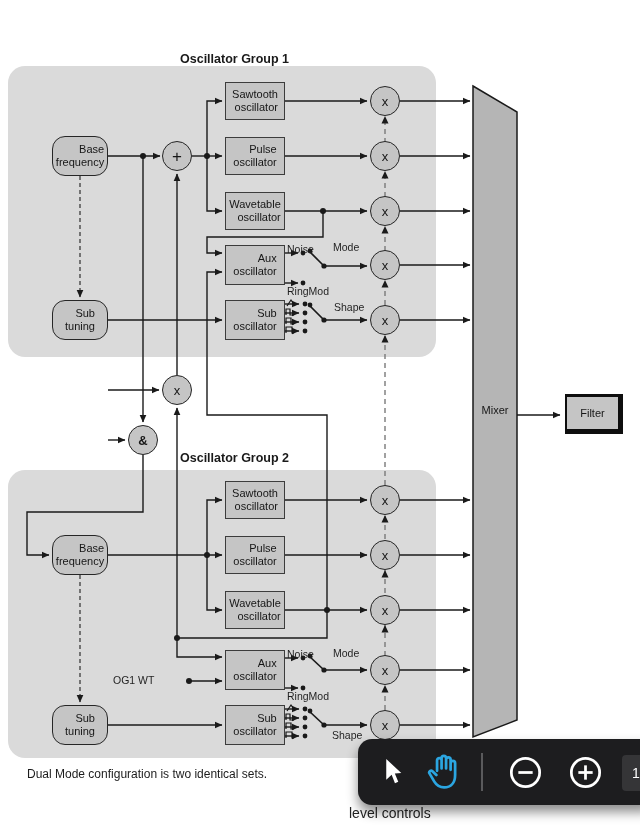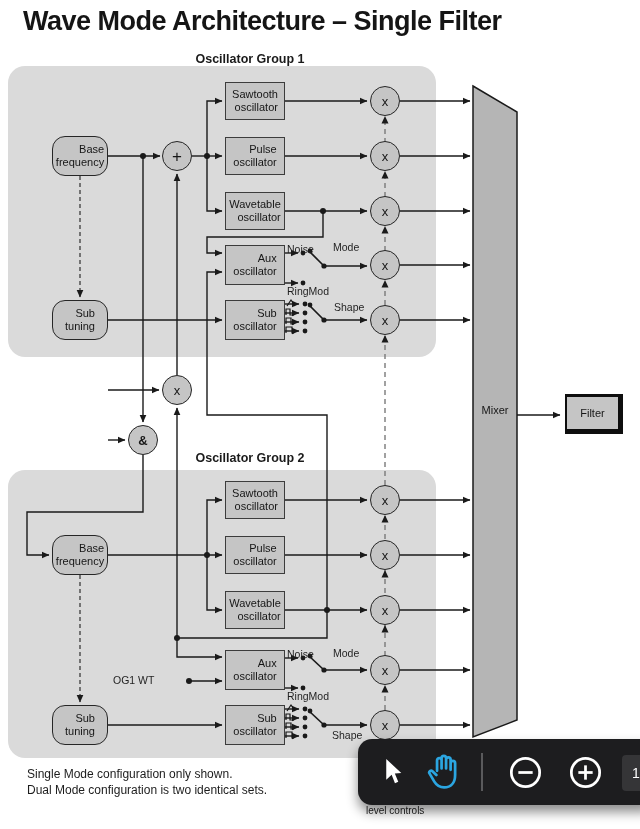--- a/index.html
+++ b/index.html
@@ -7,36 +7,36 @@
     --toolbar_bg:#1d1d1f; --icon:#ffffff; --hand_accent:#2ba5e0;
   }
   html,body{margin:0;padding:0;}
   body{font-family:"Liberation Sans", sans-serif; background:#fff;}
   .page{position:relative;width:640px;height:829px;overflow:hidden;background:#fff;}
   .title{position:absolute;left:23px;top:6px;font-size:27px;font-weight:bold;
          color:#151515;letter-spacing:-0.5px;white-space:nowrap;}
   .panel{position:absolute;background:var(--panel);border-radius:17px;z-index:0;}
   #diagram-svg{position:absolute;left:0;top:0;z-index:1;}
   .grp-label{position:absolute;z-index:2;font-size:12.5px;font-weight:600;color:#1a1a1a;
-             width:140px;text-align:center;}
+             width:140px;text-align:left;}
   .box,.rbox,.circ,.filter-box{position:absolute;z-index:2;background:var(--box);
       display:flex;align-items:center;justify-content:center;text-align:right;
       color:#161616;font-size:11px;line-height:13px;white-space:pre-line;box-sizing:border-box;}
   .box{width:60px;border:1.5px solid #3c3c3c;}
   .h38{height:38px;} .h40{height:40px;}
   .rbox{width:56px;height:40px;border:1.5px solid #262626;border-radius:13px;}
   .circ{width:30px;height:30px;border:1.5px solid #262626;border-radius:50%;
         font-size:13px;line-height:13px;}
   .circ.add{font-size:17px;} .circ.and{font-size:13px;font-weight:600;}
   .slabel{position:absolute;z-index:2;font-size:10.5px;color:#1f1f1f;white-space:nowrap;}
   .mixer-label{position:absolute;z-index:2;font-size:11px;color:#161616;width:44px;text-align:center;}
   .filter-box{width:58px;height:40px;border:2px solid #0e0e0e;border-top-width:3px;
               border-right-width:5px;border-bottom-width:5px;font-size:11px;}
   .note{position:absolute;left:27px;top:766px;z-index:2;font-size:12px;line-height:16px;color:#1c1c1c;}
-  .lvl{position:absolute;left:349px;top:805px;z-index:2;font-size:10px;color:#242424;margin-left:17px;}
+  .lvl{position:absolute;left:349px;top:805px;z-index:2;font-size:14px;color:#242424;}
   .toolbar{position:absolute;left:358px;top:739px;width:292px;height:66px;z-index:5;
            background:var(--toolbar_bg);border-radius:14px 0 0 14px;
            box-shadow:0 7px 12px rgba(0,0,0,0.45);}
   .tb-item{position:absolute;top:0;display:flex;align-items:center;justify-content:center;}
   .tb-divider{position:absolute;left:123px;top:14px;width:2px;height:38px;background:#5a5a5c;}
   .page-field{position:absolute;left:264px;top:16px;width:40px;height:36px;background:#353537;
               border-radius:4px;color:#fff;font-size:14px;display:flex;align-items:center;
               padding-left:10px;box-sizing:border-box;}
   svg .wire{stroke:var(--line);stroke-width:1.4;fill:none;}
   svg .lever{stroke:var(--line);stroke-width:1.7;fill:none;}
@@ -44,21 +44,20 @@
   svg .bus{stroke:#7a7a7a;stroke-width:1.4;fill:none;stroke-dasharray:5 4;}
   svg .jdot{fill:var(--line);} svg .tdot{fill:var(--line);}
   svg .glyph{stroke:#161616;stroke-width:1.2;fill:none;}
   svg .uparr{fill:var(--line);}
 </style>
 </head>
 <body>
 
 <div class="page">
 
-  <div class="title">Wave Mode Architecture – Single Filter</div>
 
   <div class="panel" style="left:8px;top:66px;width:428px;height:291px;"></div>
   <div class="panel" style="left:8px;top:470px;width:428px;height:288px;"></div>
 
   <div class="grp-label" style="left:180px;top:52px;">Oscillator Group 1</div>
   <div class="grp-label" style="left:180px;top:451px;">Oscillator Group 2</div>
 
   <svg id="diagram-svg" width="640" height="829" viewBox="0 0 640 829">
     <defs>
       <marker id="ar" viewBox="0 0 8 8" refX="7.2" refY="4" markerWidth="8" markerHeight="8" orient="auto" markerUnits="userSpaceOnUse">
@@ -245,21 +244,20 @@
   <div class="slabel" style="left:333px;top:647px;">Mode</div>
   <div class="slabel" style="left:287px;top:690px;">RingMod</div>
   <div class="slabel" style="left:332px;top:729px;">Shape</div>
   <div class="slabel" style="left:113px;top:674px;">OG1 WT</div>
 
   <div class="mixer-label" style="left:473px;top:404px;">Mixer</div>
   <div class="filter-box" style="left:565px;top:394px;">Filter</div>
 
   <div class="lvl">level controls</div>
   <div class="note">
-    <div>Single Mode configuration only shown.</div>
     <div>Dual Mode configuration is two identical sets.</div>
   </div>
 
   <div class="toolbar">
     <div class="tb-item" style="left:22px;top:16px;width:26px;height:34px;">
       <svg width="21" height="29" viewBox="0 0 20 28">
         <path d="M3 1 L3 21 L8.2 16.2 L11.4 24.4 L14.6 23 L11.3 15 L17.5 14.4 Z" fill="var(--icon)"></path>
       </svg>
     </div>
     <div class="tb-item" style="left:64px;top:13px;width:42px;height:40px;">

